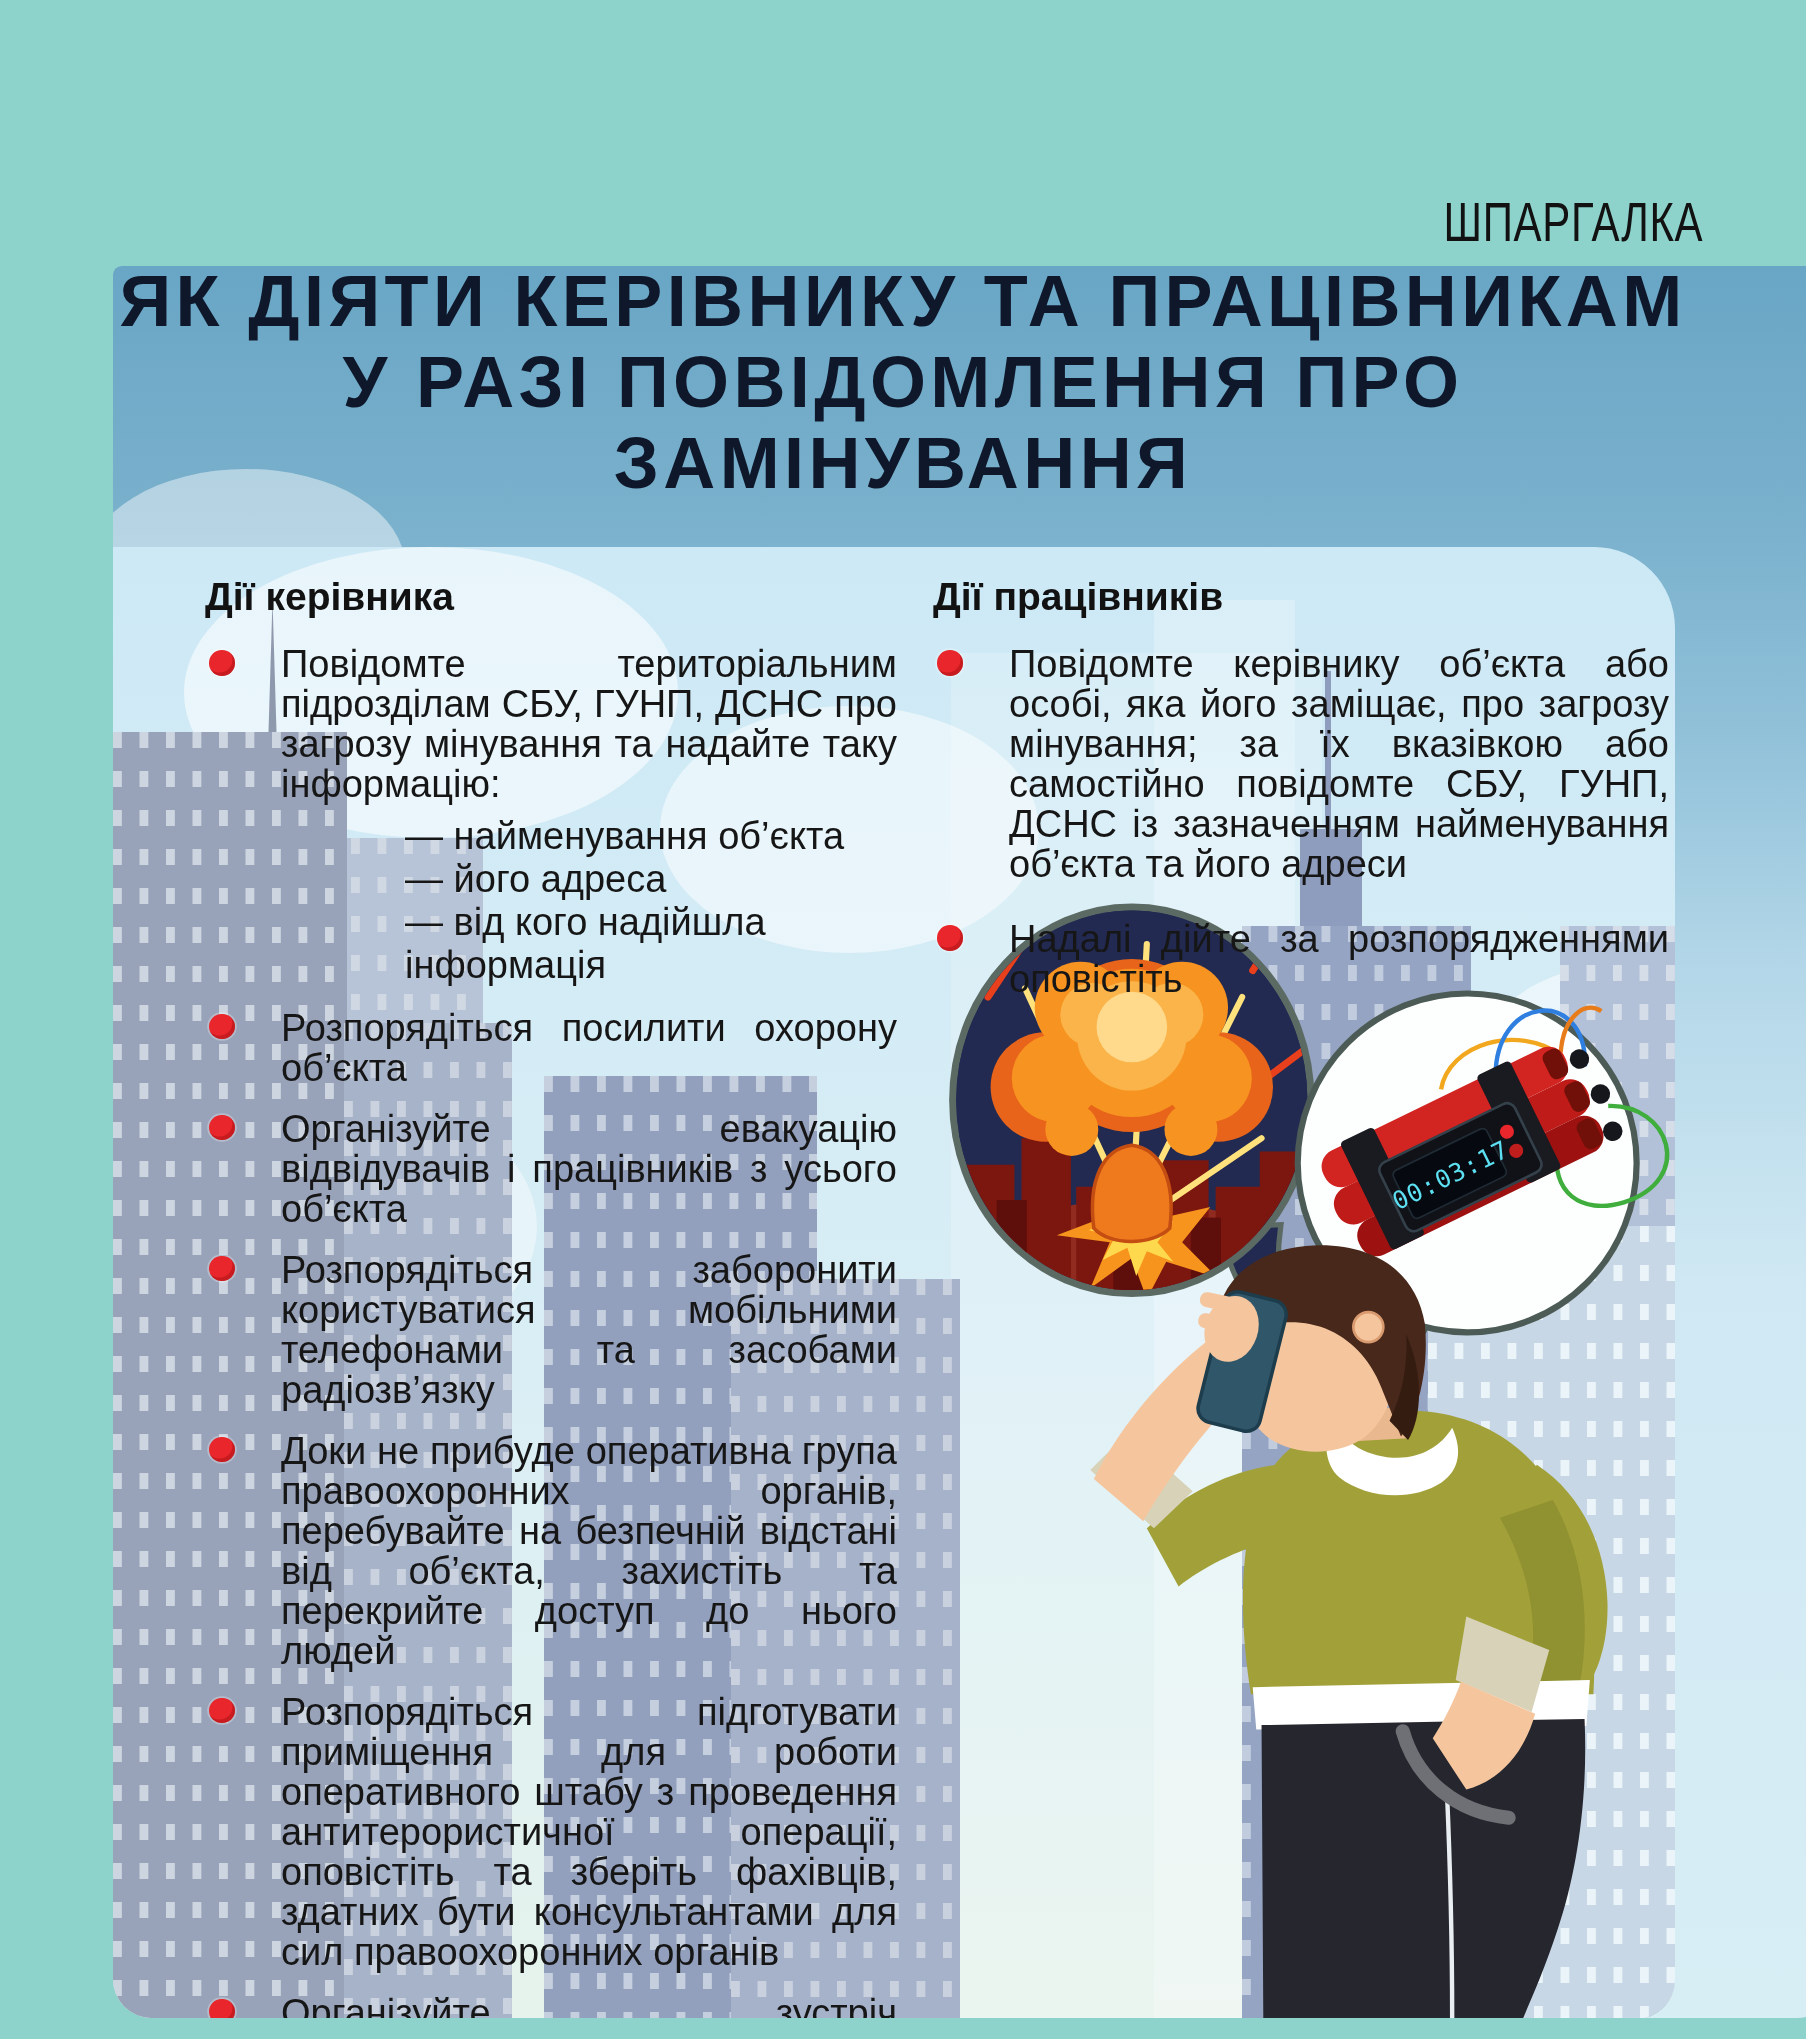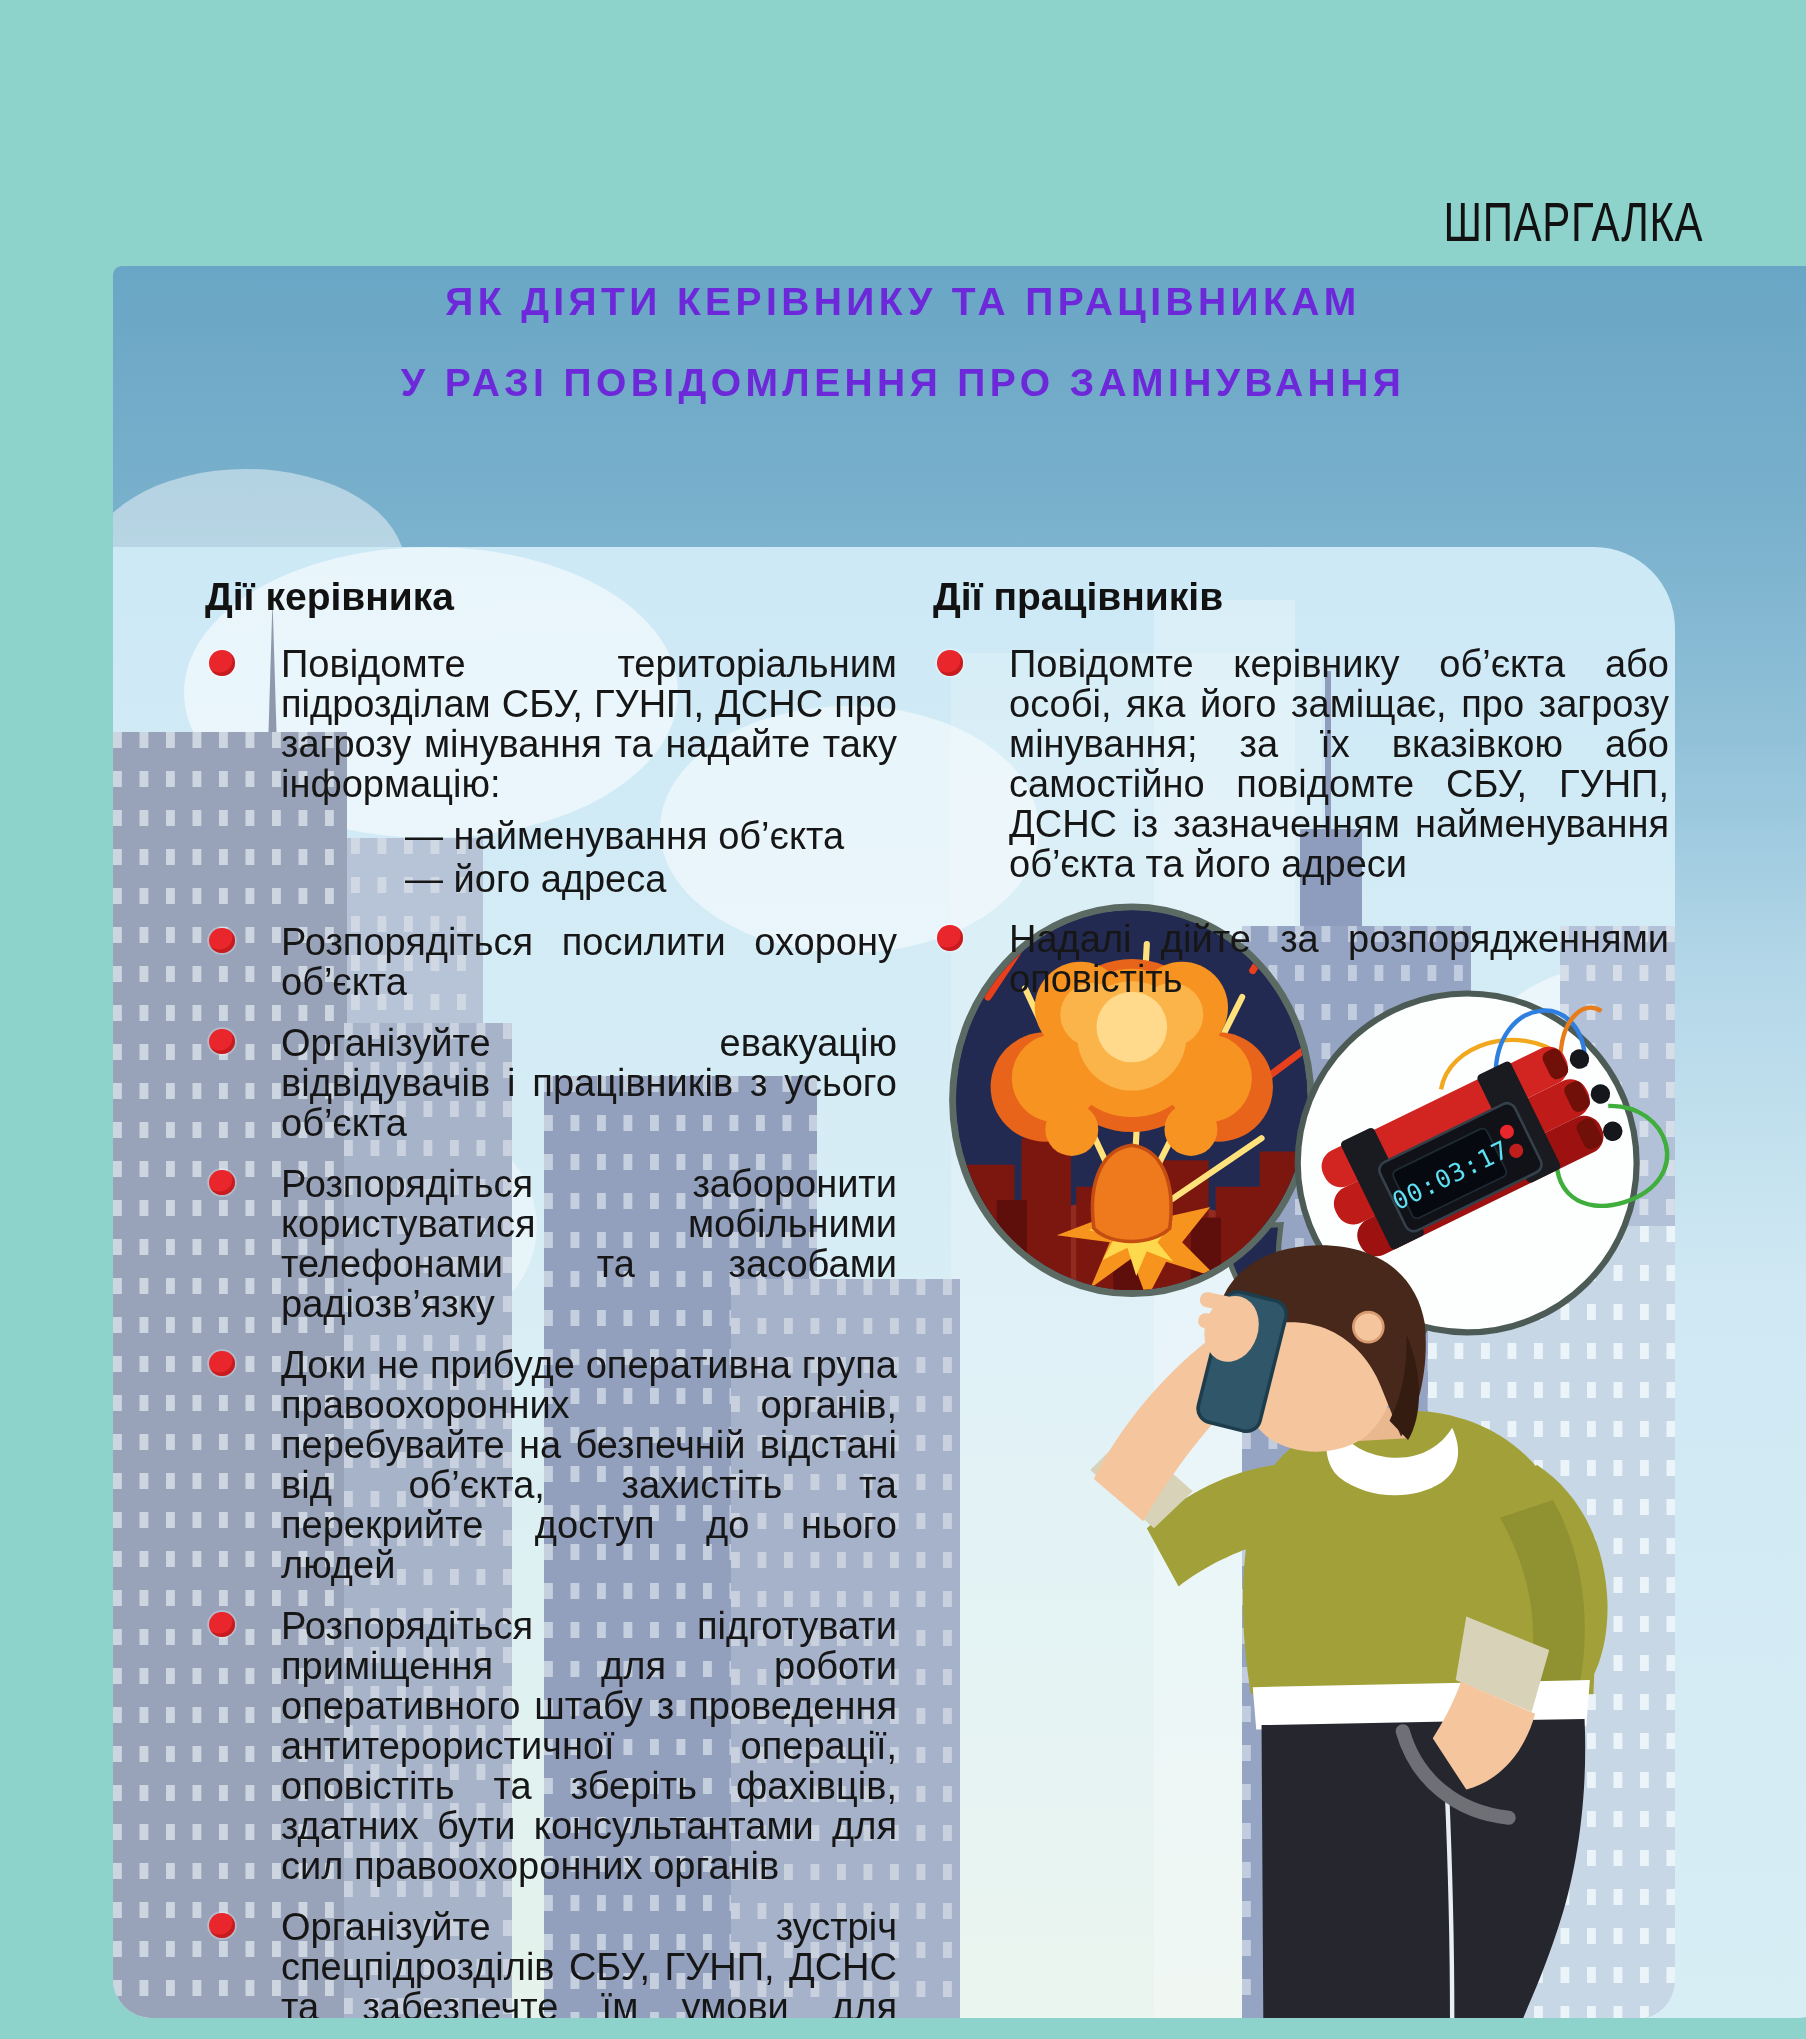--- a/index.html
+++ b/index.html
@@ -5,21 +5,21 @@
   html,body{margin:0;padding:0;}
   body{background:#8dd3cc;font-family:"Liberation Sans",sans-serif;}
   .page{position:relative;width:1807px;height:2040px;background:#8dd3cc;overflow:hidden;}
 
   
   .tag{position:absolute;top:189px;right:104px;font-size:56px;font-weight:400;color:#121212;
        letter-spacing:0.9px;transform:scaleX(.75);transform-origin:100% 0;white-space:nowrap;z-index:6;}
 
   
   .title{position:absolute;left:109px;top:261px;width:1588px;text-align:center;z-index:6;
-         font-size:39px;font-weight:bold;letter-spacing:4.4px;line-height:81px;color:#6d28d9;}
+         font-size:72px;font-weight:bold;letter-spacing:4.4px;line-height:81px;color:#0f172a;}
 
   
   .panel{position:absolute;left:113px;top:266px;width:1723px;height:1752px;overflow:hidden;
          border-radius:8.8px 8.8px 39px 39px;
          background:linear-gradient(180deg,#69a6c5 0%,#79b0cc 14%,#8fc0d8 26%,#b3d7e8 40%,#cfe8f3 58%,#d8eef5 100%);}
   .sky{position:absolute;left:0;top:281px;width:1562px;height:1472px;overflow:hidden;
        border-radius:0 81px 39px 39px;
        background:linear-gradient(180deg,#cde9f6 0%,#d9eef5 55%,#e0f1f0 80%,#e6f3ec 100%);}
 
   
@@ -86,20 +86,21 @@
 
     <div class="col col-left">
       <h2 class="col-h">Дії керівника</h2>
       <ul class="items">
         <li class="item">
           <span class="dot"></span>
           <span>Повідомте територіальним підрозділам СБУ, ГУНП, ДСНС про загрозу мінування та надайте таку інформацію:</span>
           <div class="subs">
             <div class="sub">— найменування об’єкта</div>
             <div class="sub">— його адреса</div>
+            <div class="sub">— від кого надійшла інформація</div>
           </div>
         </li>
         <li class="item gap-top">
           <span class="dot"></span>
           <span>Розпорядіться посилити охорону об’єкта</span>
         </li>
         <li class="item">
           <span class="dot"></span>
           <span>Організуйте евакуацію відвідувачів і працівників з усього об’єкта</span>
         </li>

